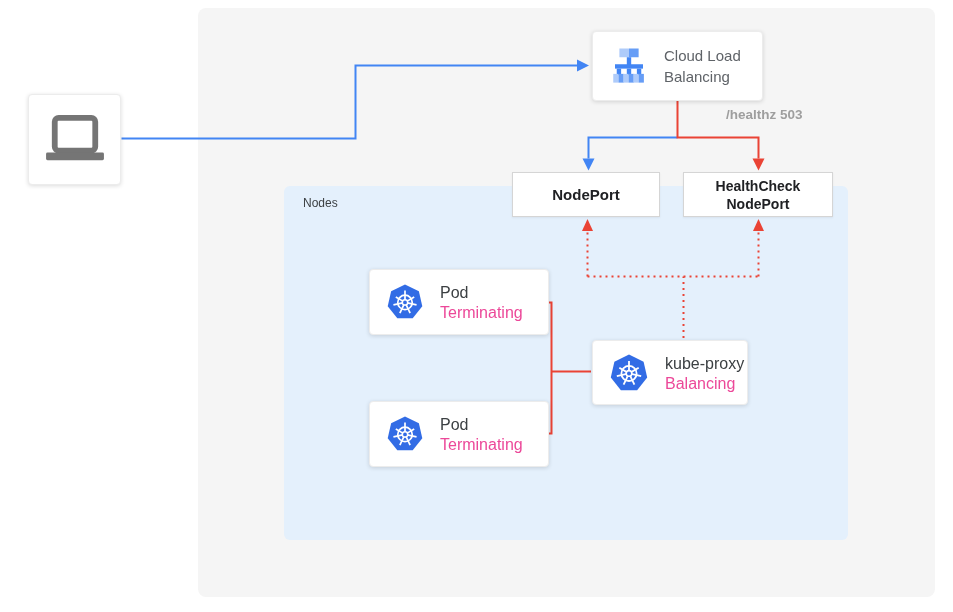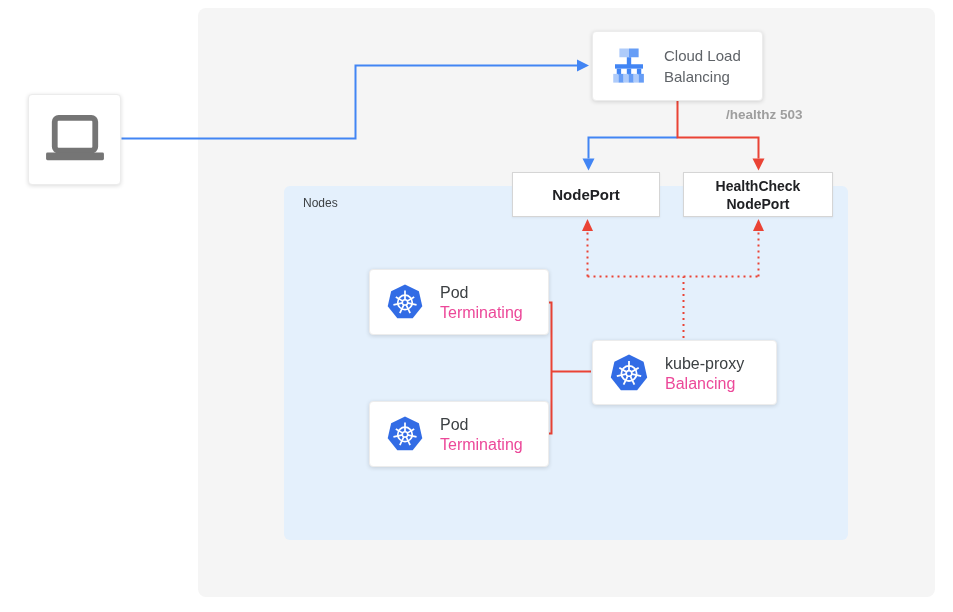--- a/index.html
+++ b/index.html
@@ -21,21 +21,21 @@
 
   .clb-card{left:592px;top:31px;width:171px;height:70px;padding-left:15px;gap:14px;}
   .clb-text{font-size:15px;line-height:21px;color:#5f6368;}
 
   .port-box{position:absolute;background:#ffffff;border:1px solid #d5d5d5;box-sizing:border-box;
     display:flex;flex-direction:column;align-items:center;justify-content:center;
     font-weight:bold;color:#202124;box-shadow:0 1px 2px rgba(0,0,0,0.06);}
   .nodeport-box{left:512px;top:172px;width:148px;height:45px;font-size:15px;}
   .hc-box{left:683px;top:172px;width:150px;height:45px;font-size:14px;line-height:18px;text-align:center;}
 
-  .kproxy-card{left:592px;top:340px;width:185px;height:65px;padding-left:16px;gap:16px;}
+  .kproxy-card{left:592px;top:340px;width:156px;height:65px;padding-left:16px;gap:16px;}
   .pod-card{width:180px;height:66px;left:331px;padding-left:16px;gap:16px;margin-left:38px;}
   .pod-card.pod-1{top:269px;}
   .pod-card.pod-2{top:401px;}
 
   .k8s-title{font-size:16px;color:#3c4043;line-height:21px;}
   .k8s-sub{font-size:16px;color:#ec4899;line-height:19px;}
 
   .healthz-label{position:absolute;left:687px;top:107px;font-size:13.5px;font-weight:bold;color:#9e9e9e;margin-left:39px;}
 </style>
 </head>

